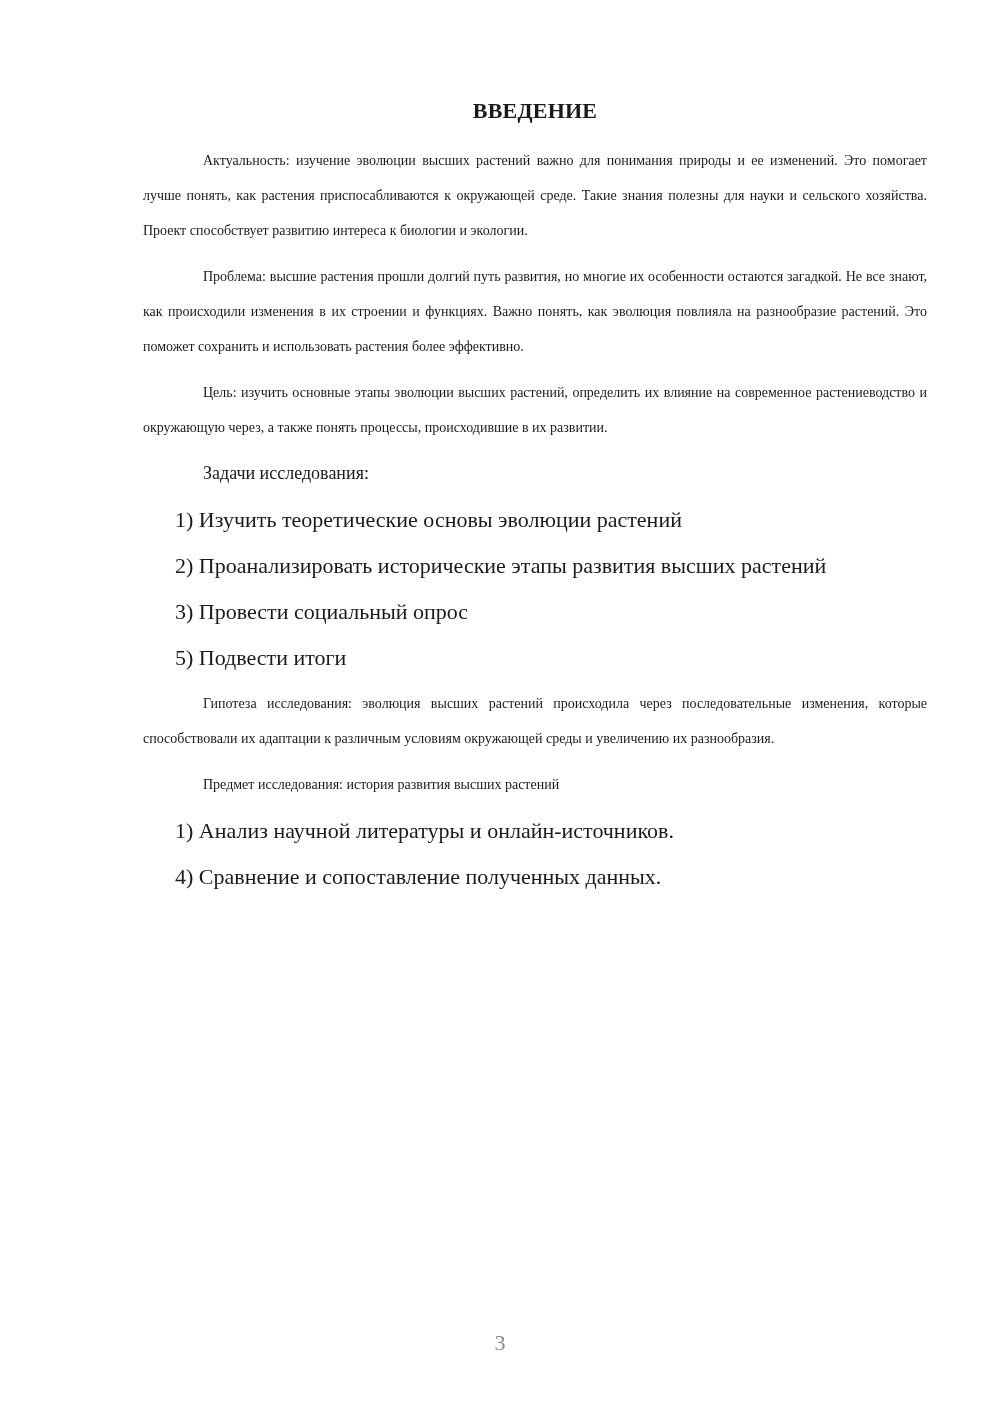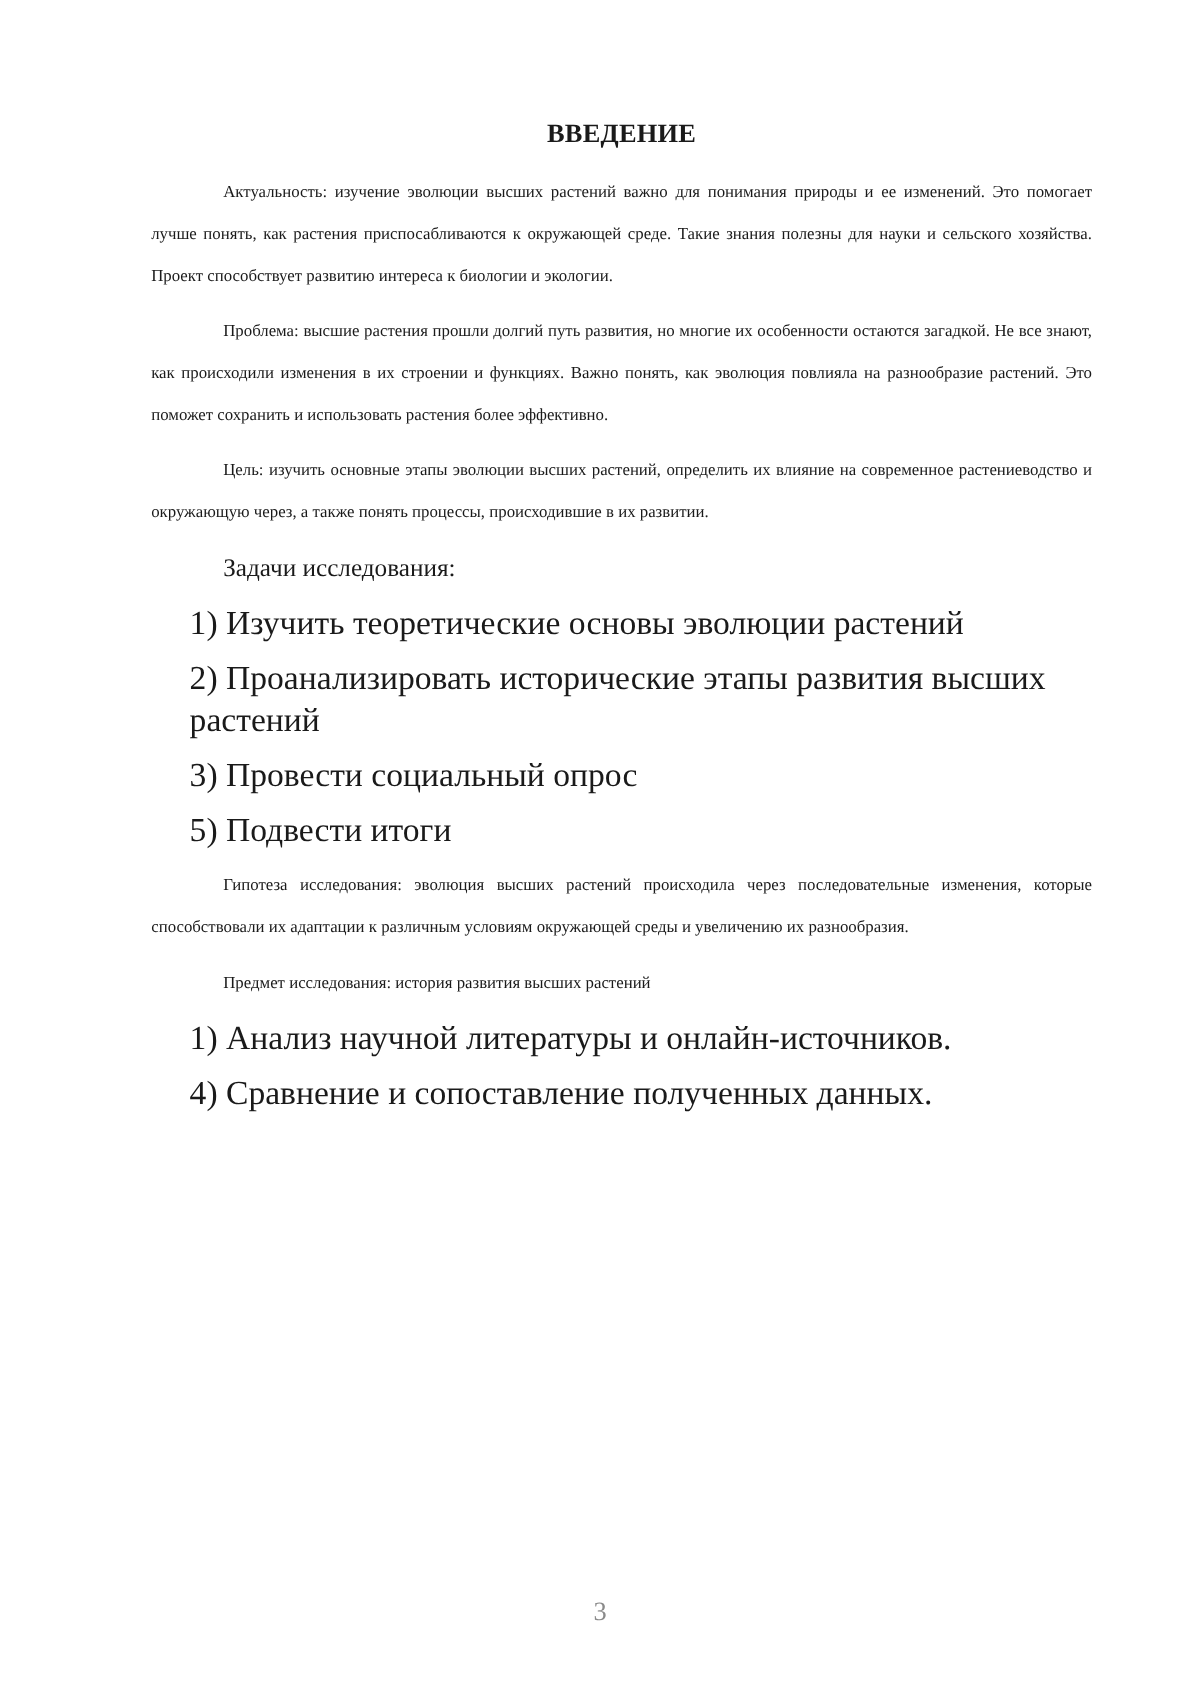--- a/index.html
+++ b/index.html
@@ -10,52 +10,52 @@
     body {
       width: 1000px;
       height: 1414px;
       position: relative;
       overflow: hidden;
       font-family: "Liberation Serif", "DejaVu Serif", serif;
       color: #1a1a1a;
     }
     .page {
       position: absolute;
-      left: 126px;
+      left: 143px;
       top: 96px;
       width: 784px;
     }
     .heading {
       text-align: center;
       font-weight: bold;
       font-size: 22px;
       line-height: 30px;
       margin: 0 0 17px 0;
       letter-spacing: 0.2px;
     }
     .para {
       font-size: 14px;
       line-height: 35px;
       text-align: justify;
       text-indent: 60px;
       margin: 0 0 11px 0;
     }
     .label-line {
-      font-size: 21px;
+      font-size: 18px;
       line-height: 35px;
       text-indent: 60px;
       margin: 0 0 11px 0;
     }
     .list {
       list-style: none;
       margin: 0;
       padding: 0;
     }
     .list-item {
-      font-size: 28px;
+      font-size: 22px;
       line-height: 35px;
       padding-left: 32px;
       margin: 0 0 11px 0;
     }
     .page-number {
       position: absolute;
       left: 0;
       width: 1000px;
       top: 1328px;
       text-align: center;

